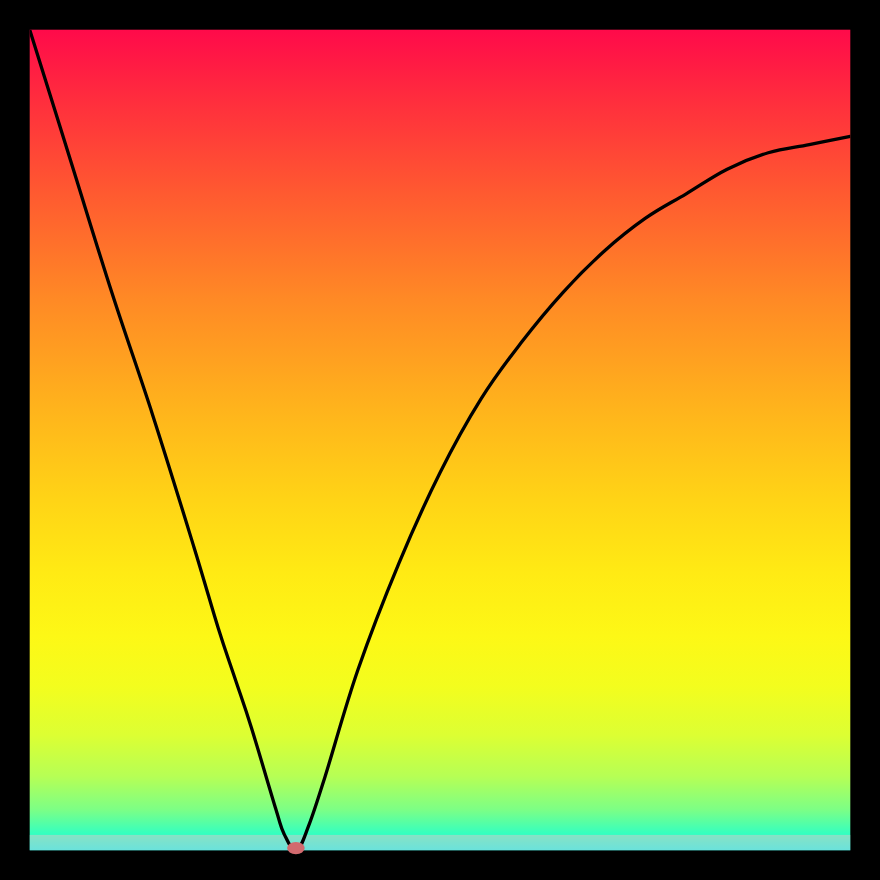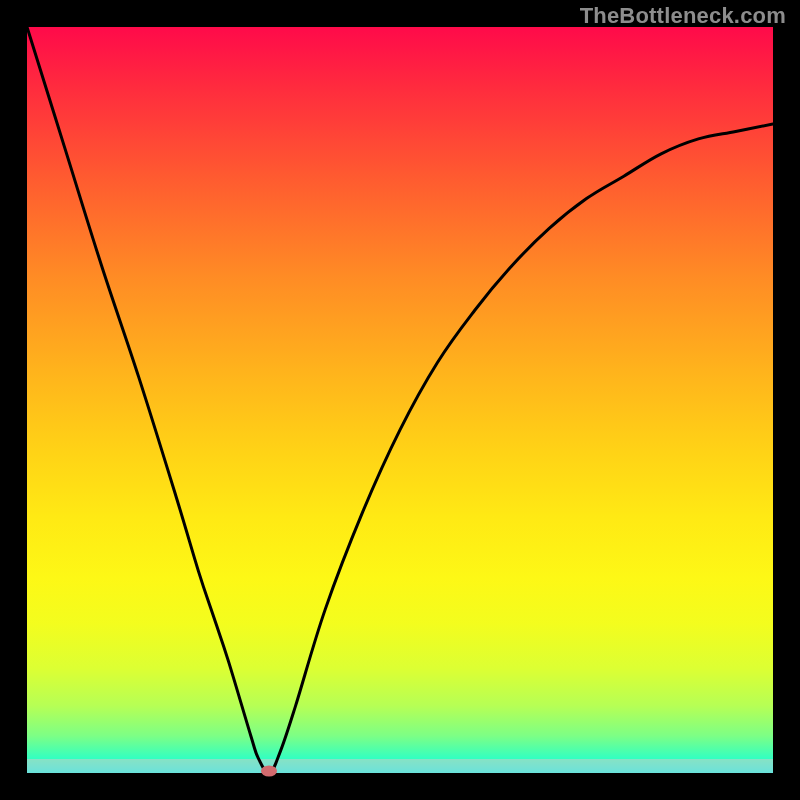--- a/index.html
+++ b/index.html
@@ -72,14 +72,13 @@
 <body>
 
 <div class="frame">
   <div class="plot-area">
     <div class="pink-band"></div>
     <svg class="curve" viewBox="0 0 746 746" preserveAspectRatio="none">
       <path id="curve-path" fill="none" stroke="#000" stroke-width="3" stroke-linejoin="round" stroke-linecap="round" d="M 0.00 0.00 C 6.71 21.48, 23.87 76.39, 37.30 119.36 C 50.73 162.33, 61.17 197.09, 74.60 238.72 C 88.03 280.35, 98.47 308.99, 111.90 350.62 C 125.33 392.25, 138.46 435.07, 149.20 469.98 C 159.94 504.89, 164.87 523.10, 171.58 544.58 C 178.29 566.06, 181.13 573.23, 186.50 589.34 C 191.87 605.45, 194.71 612.62, 201.42 634.10 C 208.13 655.58, 218.43 691.24, 223.80 708.70 C 229.17 726.16, 227.90 724.37, 231.26 731.08 C 234.62 737.79, 238.42 747.34, 242.45 746.00 C 246.48 744.66, 248.94 735.71, 253.64 723.62 C 258.34 711.53, 260.50 704.37, 268.56 678.86 C 276.62 653.35, 286.31 616.79, 298.40 581.88 C 310.49 546.97, 322.27 517.13, 335.70 484.90 C 349.13 452.67, 359.57 429.70, 373.00 402.84 C 386.43 375.98, 396.87 357.18, 410.30 335.70 C 423.73 314.22, 434.17 300.94, 447.60 283.48 C 461.03 266.02, 471.47 253.49, 484.90 238.72 C 498.33 223.95, 508.77 213.51, 522.20 201.42 C 535.63 189.33, 546.07 180.98, 559.50 171.58 C 572.93 162.18, 583.37 157.26, 596.80 149.20 C 610.23 141.14, 620.67 133.53, 634.10 126.82 C 647.53 120.11, 657.97 115.93, 671.40 111.90 C 684.83 107.87, 695.27 107.13, 708.70 104.44 C 722.13 101.75, 739.29 98.32, 746.00 96.98"></path>
     </svg>
     <div class="marker" id="min-marker" style="left: 242.45px; top: 743.762px;"></div>
   </div>
-  <div class="watermark">TheBottleneck.com</div>
 </div>
 
 </body></html>

